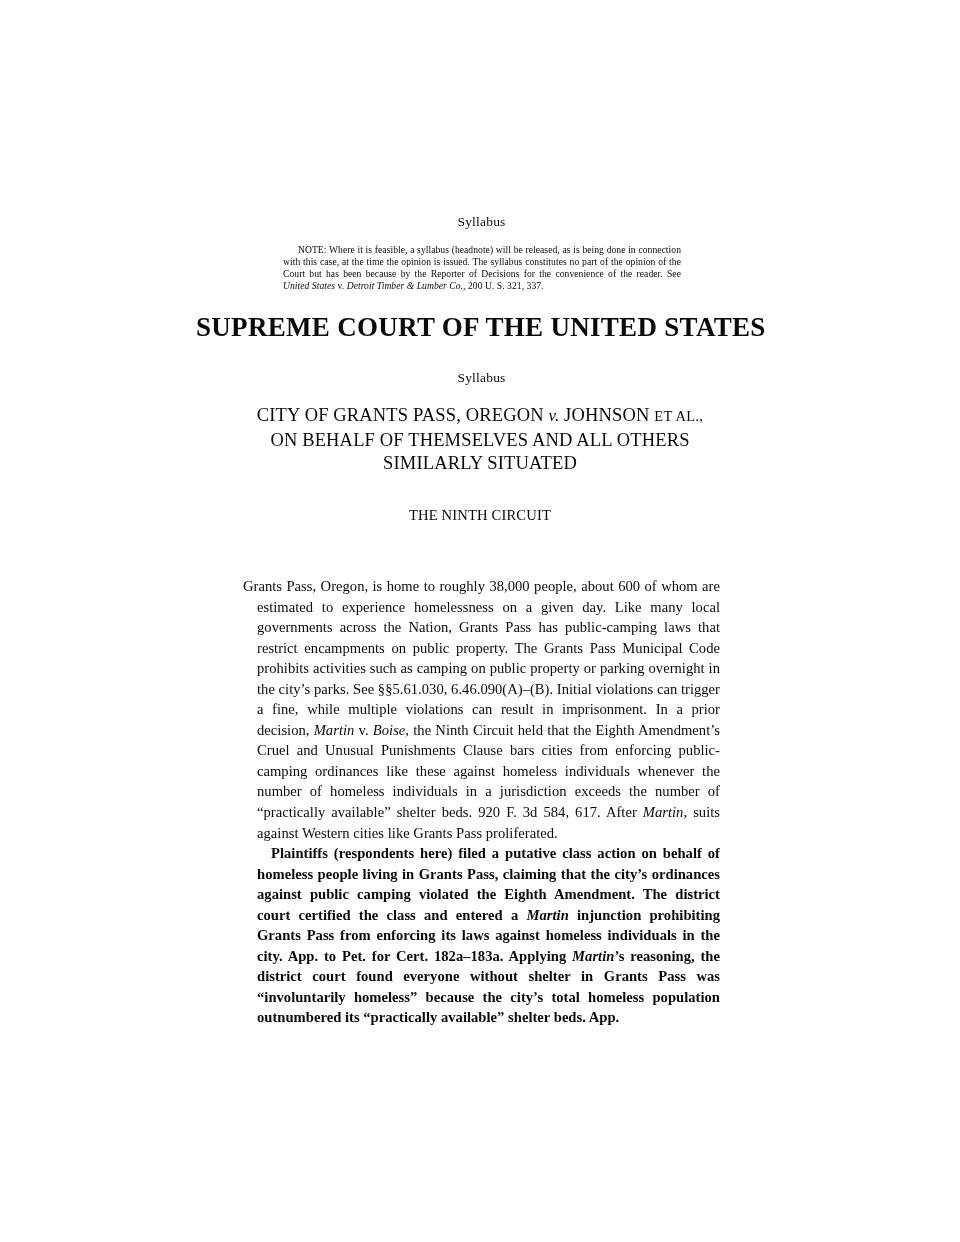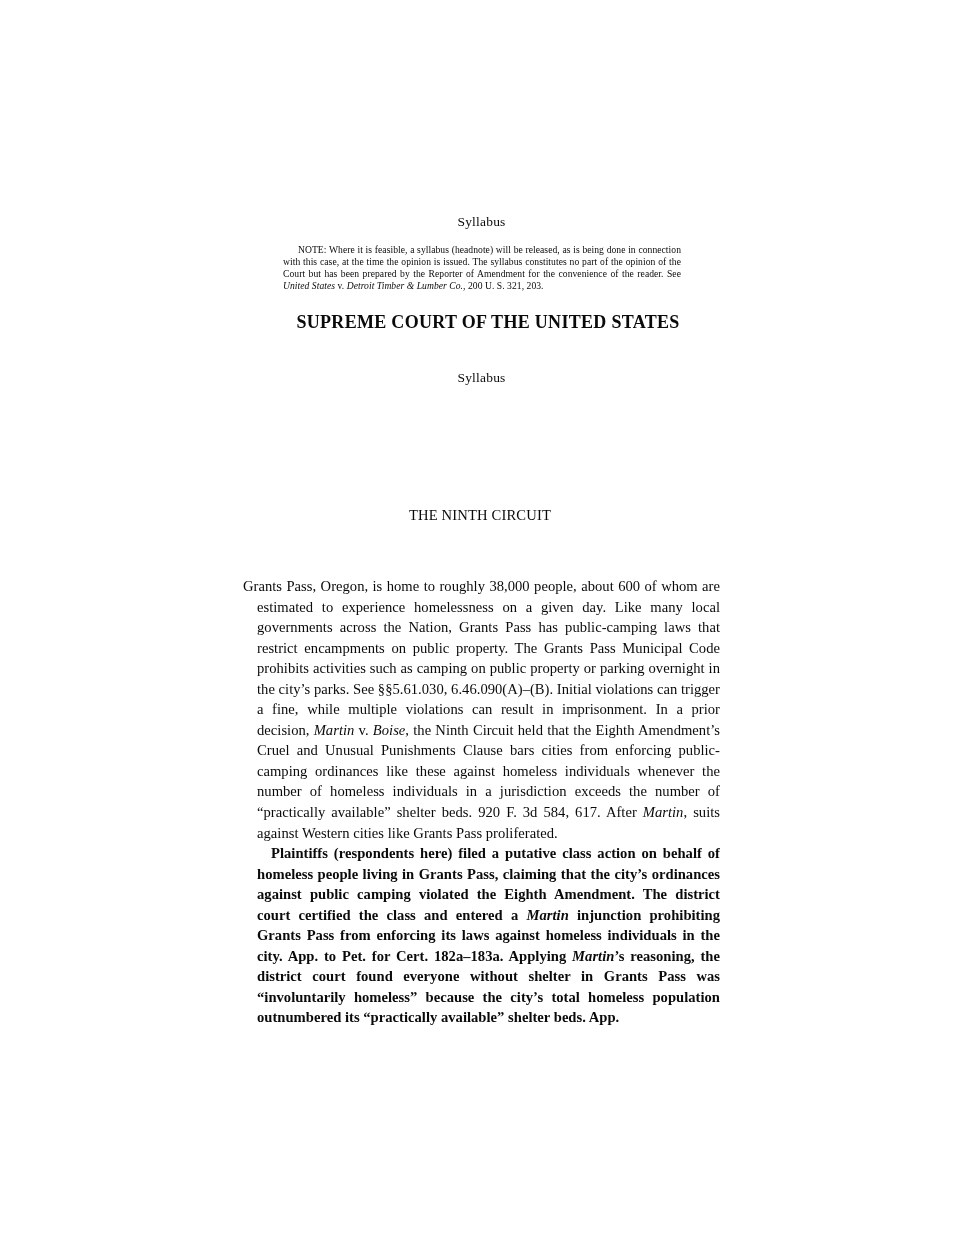--- a/index.html
+++ b/index.html
@@ -78,25 +78,25 @@
     text-align: justify;
     text-justify: inter-word;
     letter-spacing: 0.05px;
   }
   .note-block .indent { padding-left: 15px; }
   .note-block i { }
 
   
   .court-title {
     position: absolute;
-    left: 208px;
+    left: 196px;
     top: 312px;
     width: 560px;
     text-align: center;
-    font-size: 18px;
+    font-size: 27px;
     font-weight: bold;
     letter-spacing: 0.3px;
     white-space: nowrap;
   }
 
   
   .syllabus-head-2 {
     position: absolute;
     left: 243px;
     top: 370px;
@@ -179,28 +179,36 @@
 </head>
 <body>
 
 <div class="page">
 
 
   <div class="syllabus-head-1">Syllabus</div>
 
   <div class="note-block">
     <span class="indent">NOTE:</span><span> Where it is feasible, a syllabus (headnote) will be released, as is</span>
-    <span>being done in connection with this case, at the time the opinion is issued. The syllabus constitutes no part of the opinion of the Court but has been prepared by the Reporter of Amendment for the convenience of the reader.</span>
-    <span>See </span><i>United States</i><span> v. </span><i>Detroit Timber &amp; Lumber Co.</i><span>, 200 U. S. 321, 203.</span>
+    <span>being done in connection with this case, at the time the opinion is issued. The syllabus constitutes no part of the opinion of the Court but has been because by the Reporter of Decisions for the convenience of the reader.</span>
+    <span>See </span><i>United States</i><span> v. </span><i>Detroit Timber &amp; Lumber Co.</i><span>, 200 U. S. 321, 337.</span>
   </div>
 
   <div class="court-title">SUPREME COURT OF THE UNITED STATES</div>
 
   <div class="syllabus-head-2">Syllabus</div>
 
+  <div class="caption">
+    <span>CITY OF GRANTS PASS, OREGON</span>
+    <span class="vs">v.</span>
+    <span>JOHNSON</span>
+    <span class="smallcaps">ET AL.,</span><br>
+    <span>ON BEHALF OF THEMSELVES AND ALL OTHERS</span><br>
+    <span>SIMILARLY SITUATED</span>
+  </div>
 
   <div class="court-below">
     <br>
     <span>THE NINTH CIRCUIT</span>
   </div>
 
 
   <div class="body-text">
 
     <p><span>Grants Pass, Oregon, is home to roughly 38,000 people, about 600 of whom are estimated to experience homelessness on a given day.  Like many local governments across the Nation, Grants Pass has public-camping laws that restrict encampments on public property.  The Grants Pass Municipal Code prohibits activities such as camping on public property or parking overnight in the city’s parks.  See §§5.61.030, 6.46.090(A)–(B).  Initial violations can trigger a fine, while multiple violations can result in imprisonment. In a prior decision, </span><i>Martin</i><span> v. </span><i>Boise</i><span>, the Ninth Circuit held that the Eighth Amendment’s Cruel and Unusual Punishments Clause bars cities from enforcing public-camping ordinances like these against homeless individuals whenever the number of homeless individuals in a jurisdiction exceeds the number of “practically available” shelter beds.  920 F. 3d 584, 617. After </span><i>Martin</i><span>, suits against Western cities like Grants Pass proliferated.</span></p>

